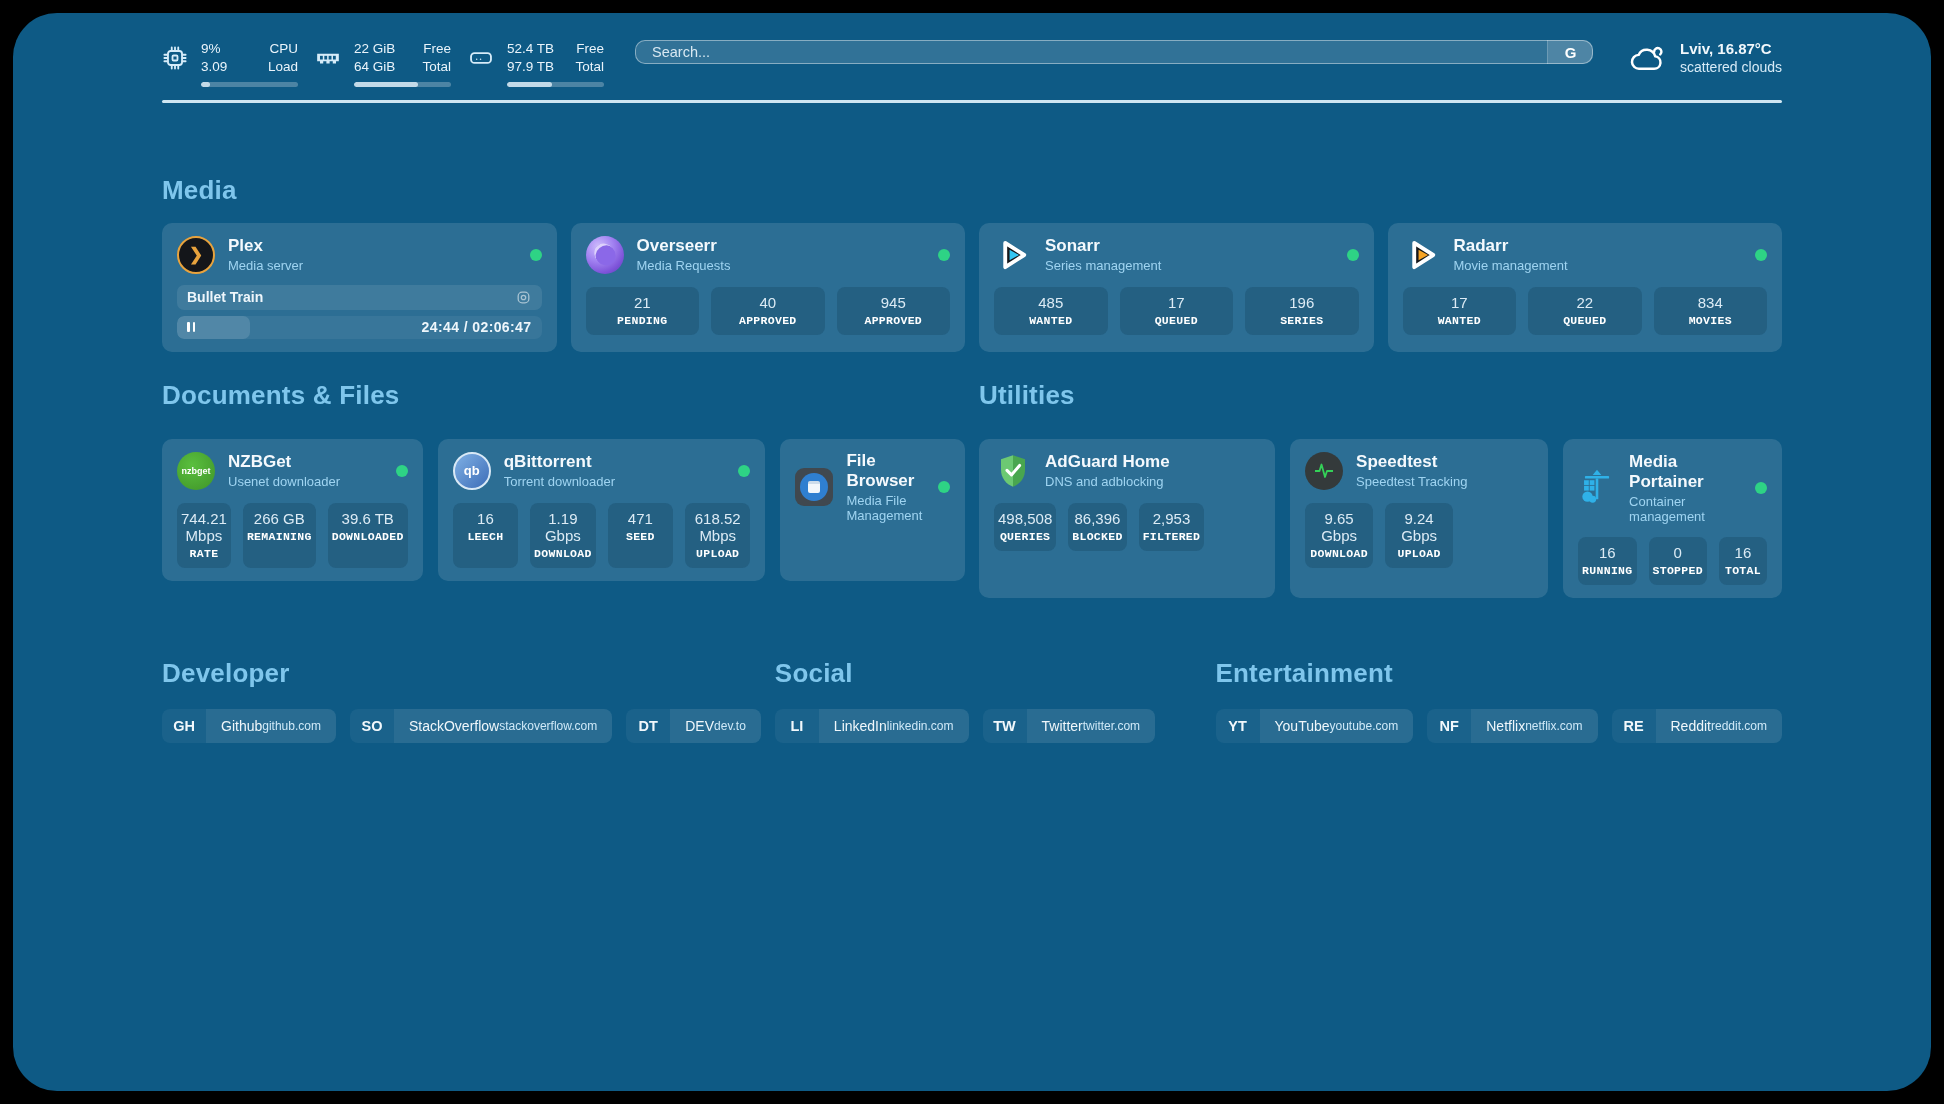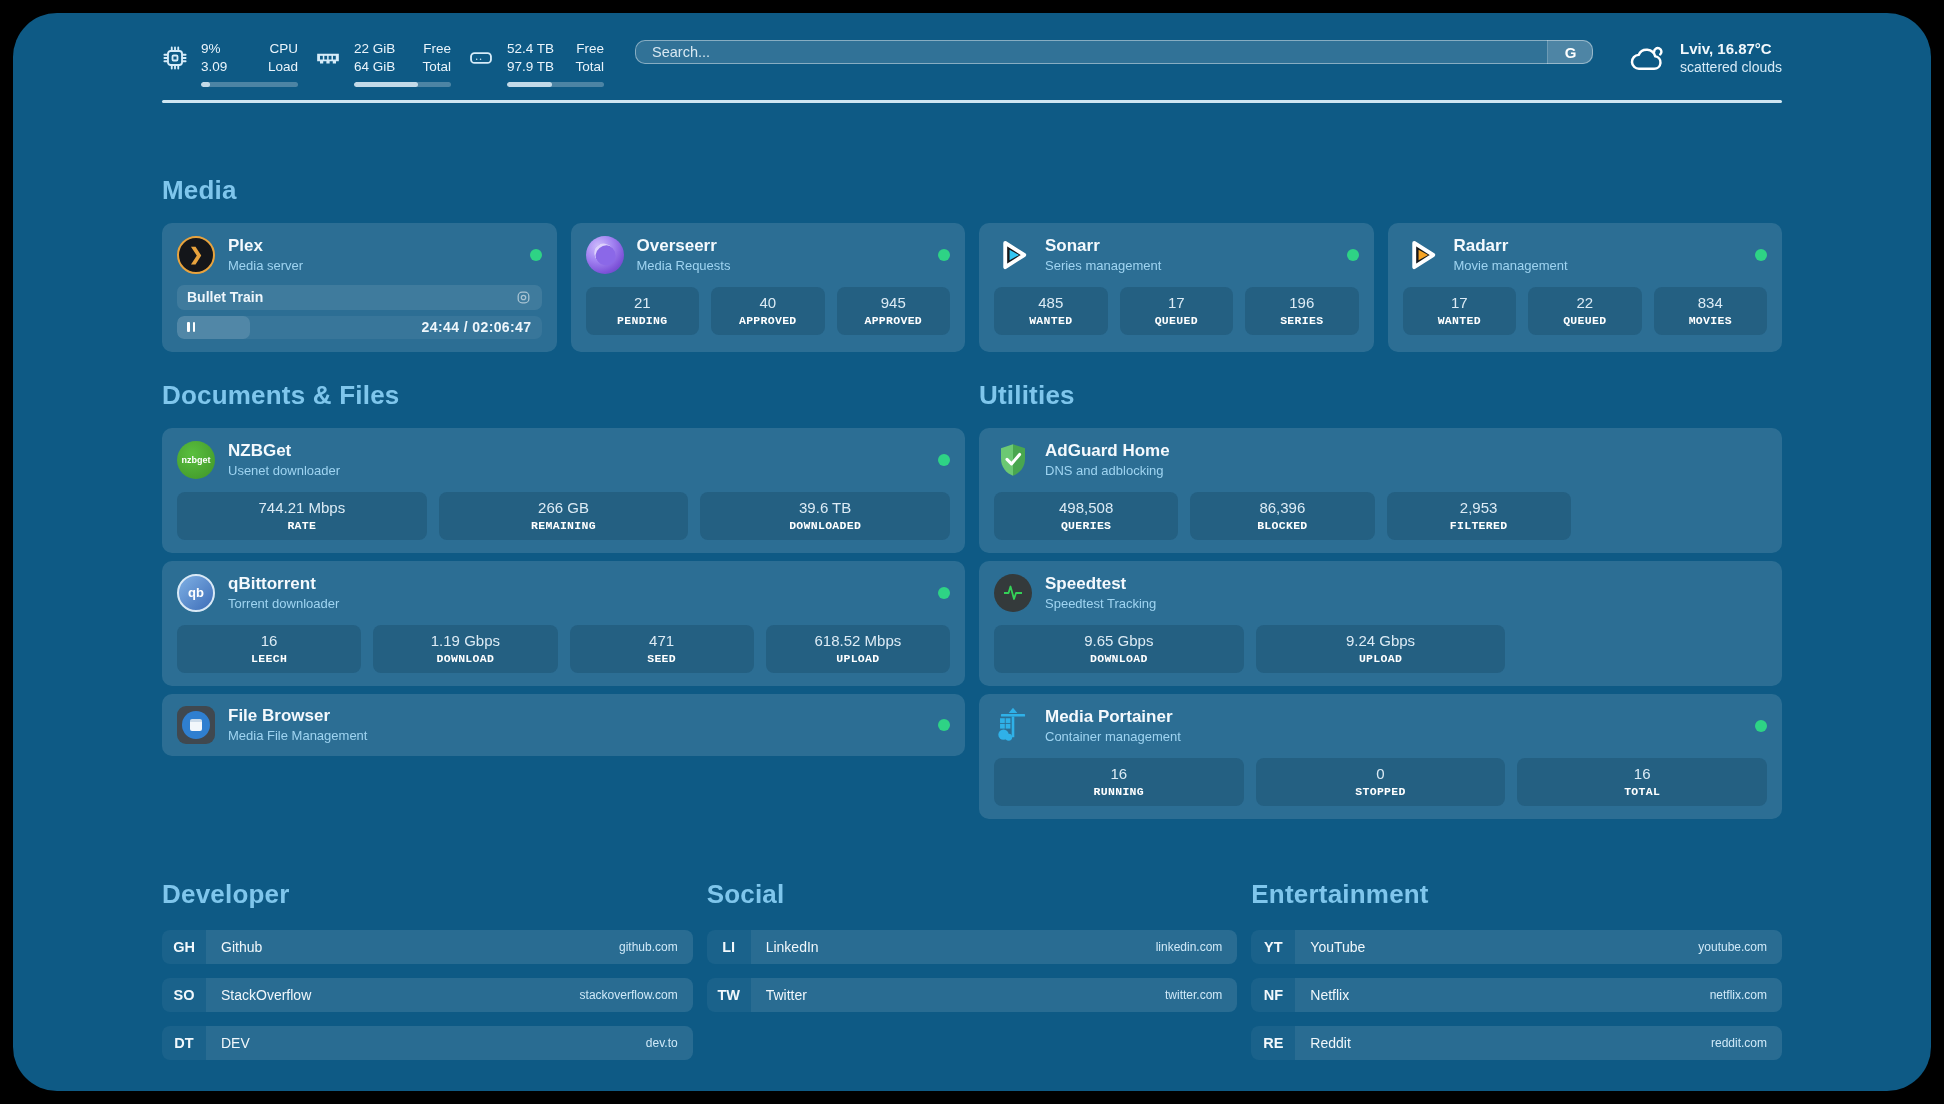--- a/index.html
+++ b/index.html
@@ -87,26 +87,26 @@
     color:#fff; font-size:13px; font-weight:700; }
   .logo-fb { background:#40484f; border-radius:9px; }
   .logo-fb .fb-circle { width:28px; height:28px; border-radius:50%; background:#2f7fd0;
     display:flex; align-items:center; justify-content:center; }
   .logo-fb .fb-doc { width:12px; height:12px; background:#f2f7fb; border-radius:2px; border-top:3px solid #cddcea; }
   .logo-speedtest { background:#343a3b; border-radius:50%; }
   .logo svg { display:block; }
 
   
   .mid-grid { display:grid; grid-template-columns:1fr 1fr; gap:14px; margin-top:28px; align-items:start; }
-  .col-stack { display:flex; flex-direction:column; gap:8px; margin-top:17px; }
+  .col-stack { display:flex; flex-direction:row; gap:15px; margin-top:28px; }
   .card-plain { padding:12px 15px; }
 
   
   .bookmarks { display:grid; grid-template-columns:repeat(3,1fr); gap:14px; margin-top:60px; }
-  .bm-list { display:flex; flex-direction:column; gap:14px; margin-top:20px; }
+  .bm-list { display:flex; flex-direction:row; gap:14px; margin-top:20px; }
   .bm-row { display:flex; height:34px; cursor:pointer; }
   .bm-abbr { width:44px; background:rgba(255,255,255,0.05); border-radius:8px 0 0 8px;
     display:flex; align-items:center; justify-content:center; font-size:14.5px; font-weight:600; color:#f2f8fc; }
   .bm-body { flex:1; background:rgba(255,255,255,0.115); border-radius:0 8px 8px 0;
     display:flex; align-items:center; padding:0 15px; }
   .bm-name { font-size:14px; color:#f0f7fb; }
   .bm-url { margin-left:auto; font-size:12px; color:#cfe9f8; }
 </style>
 </head>
 <body>

